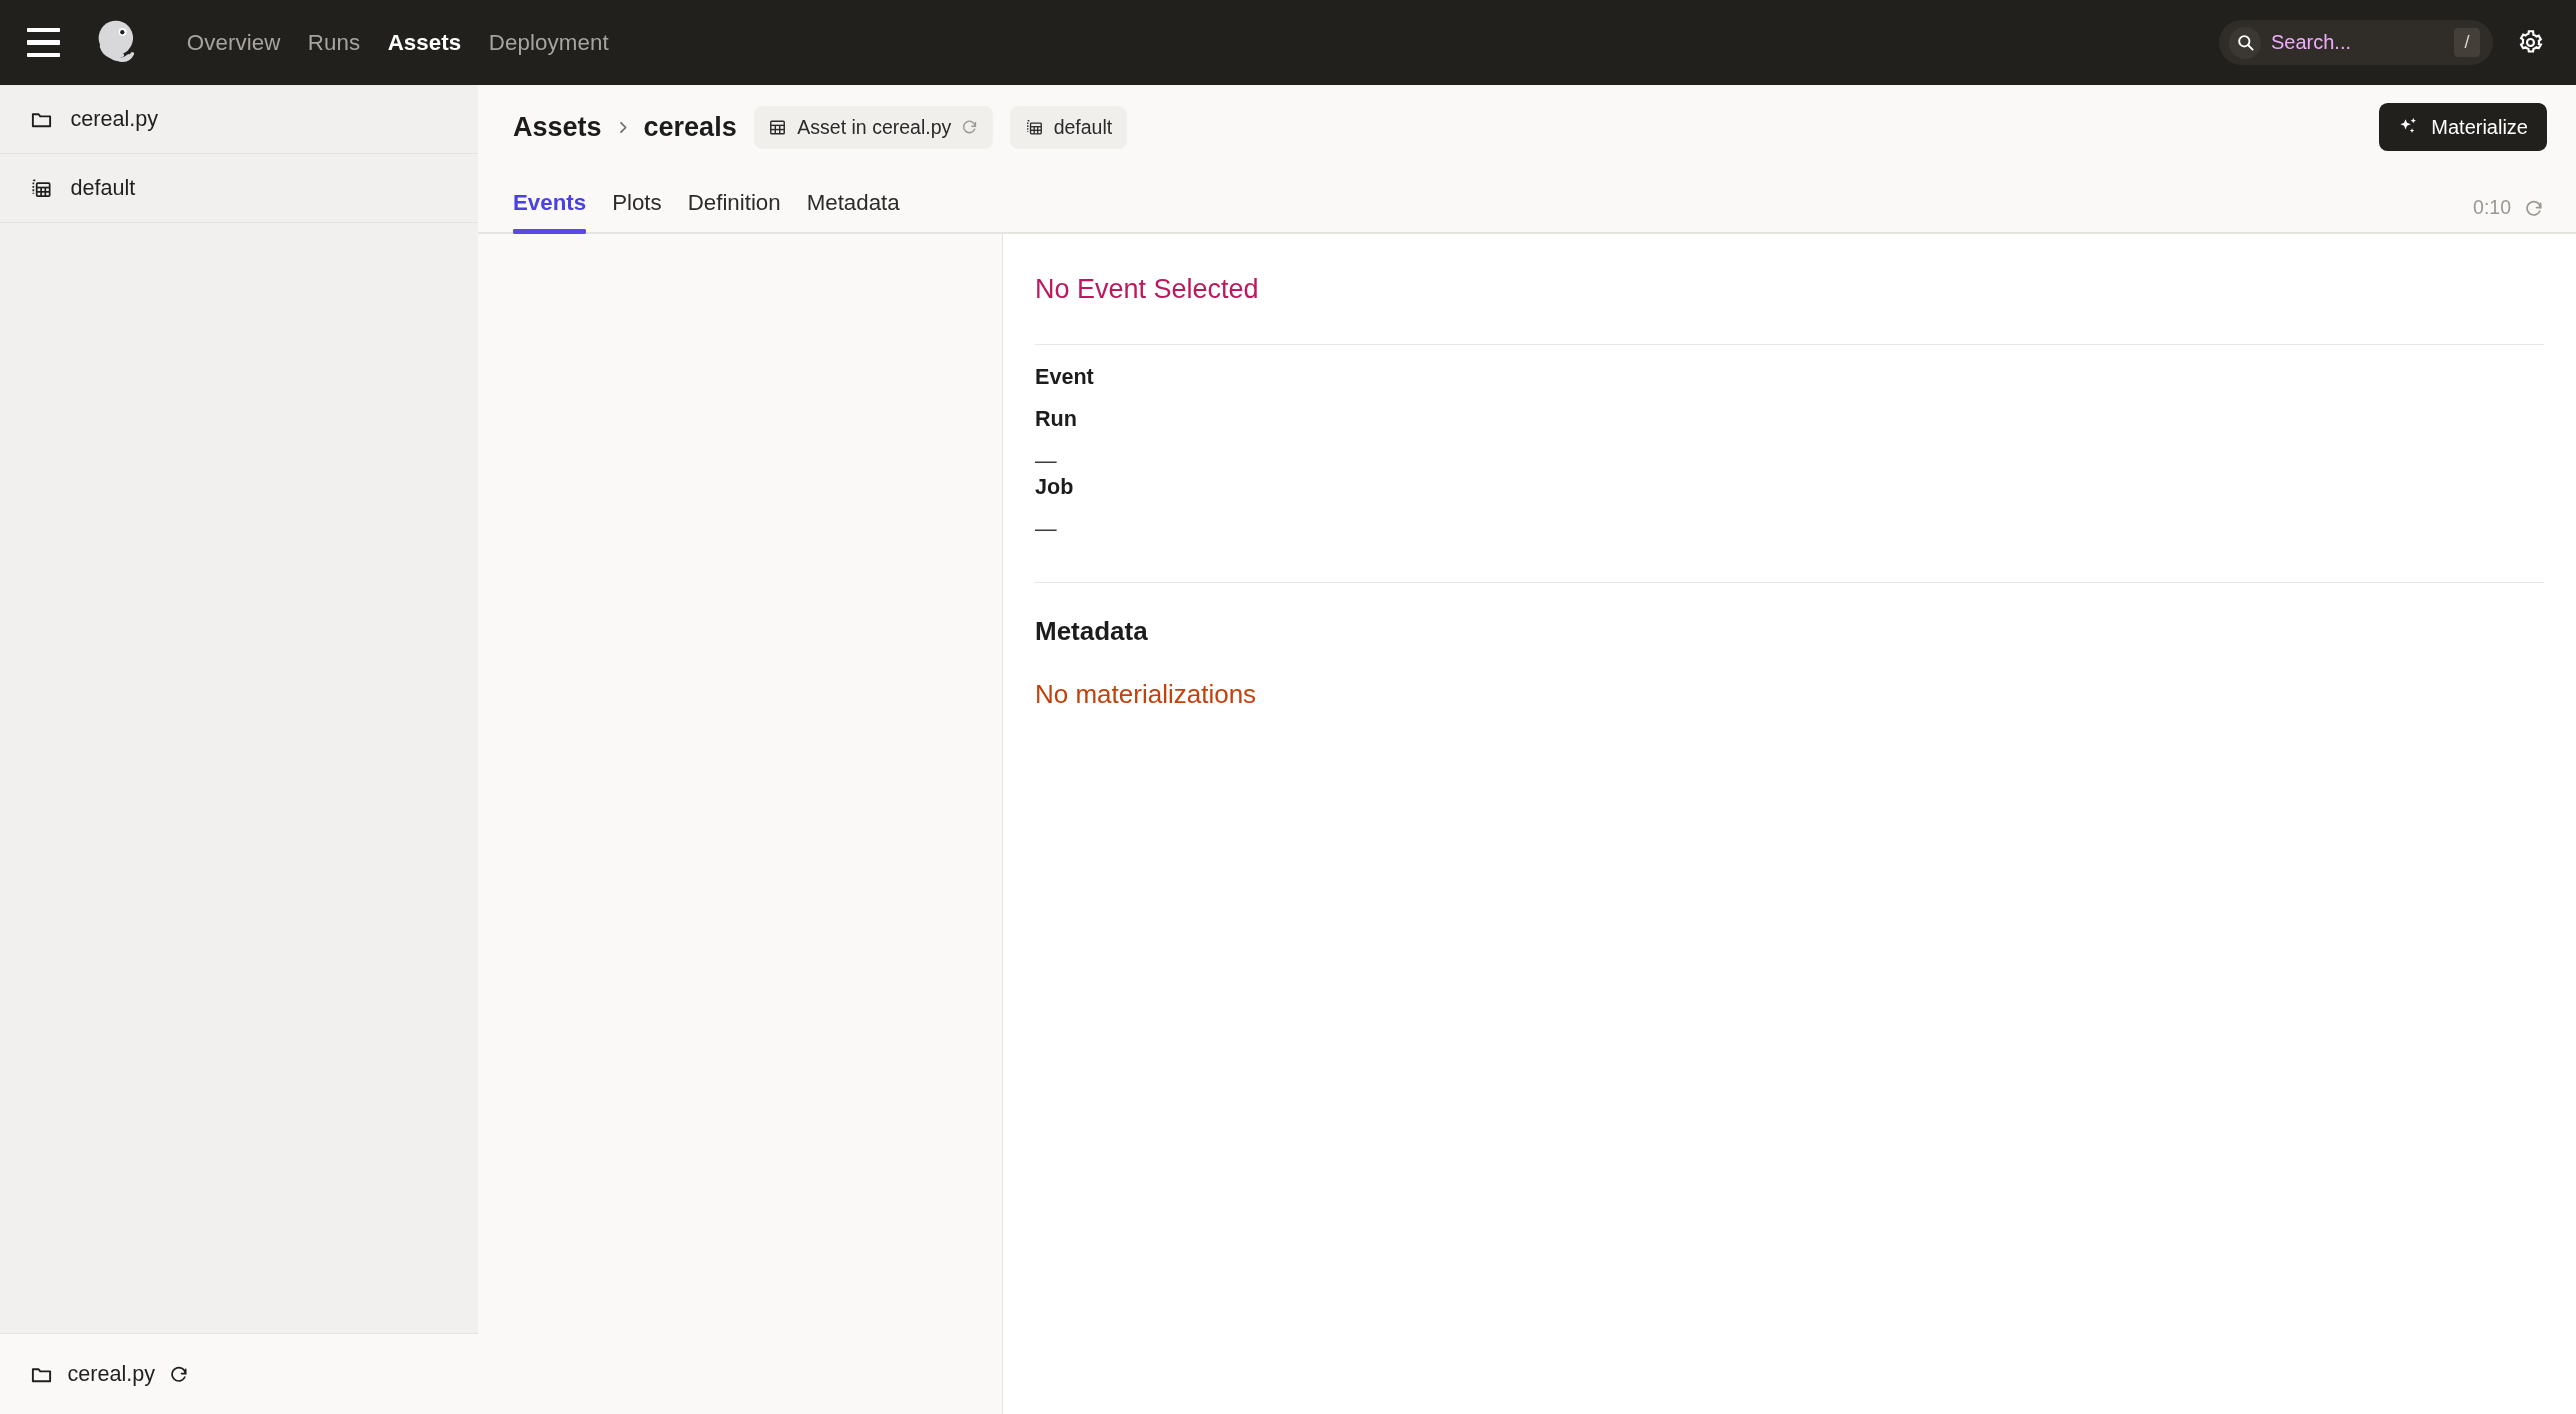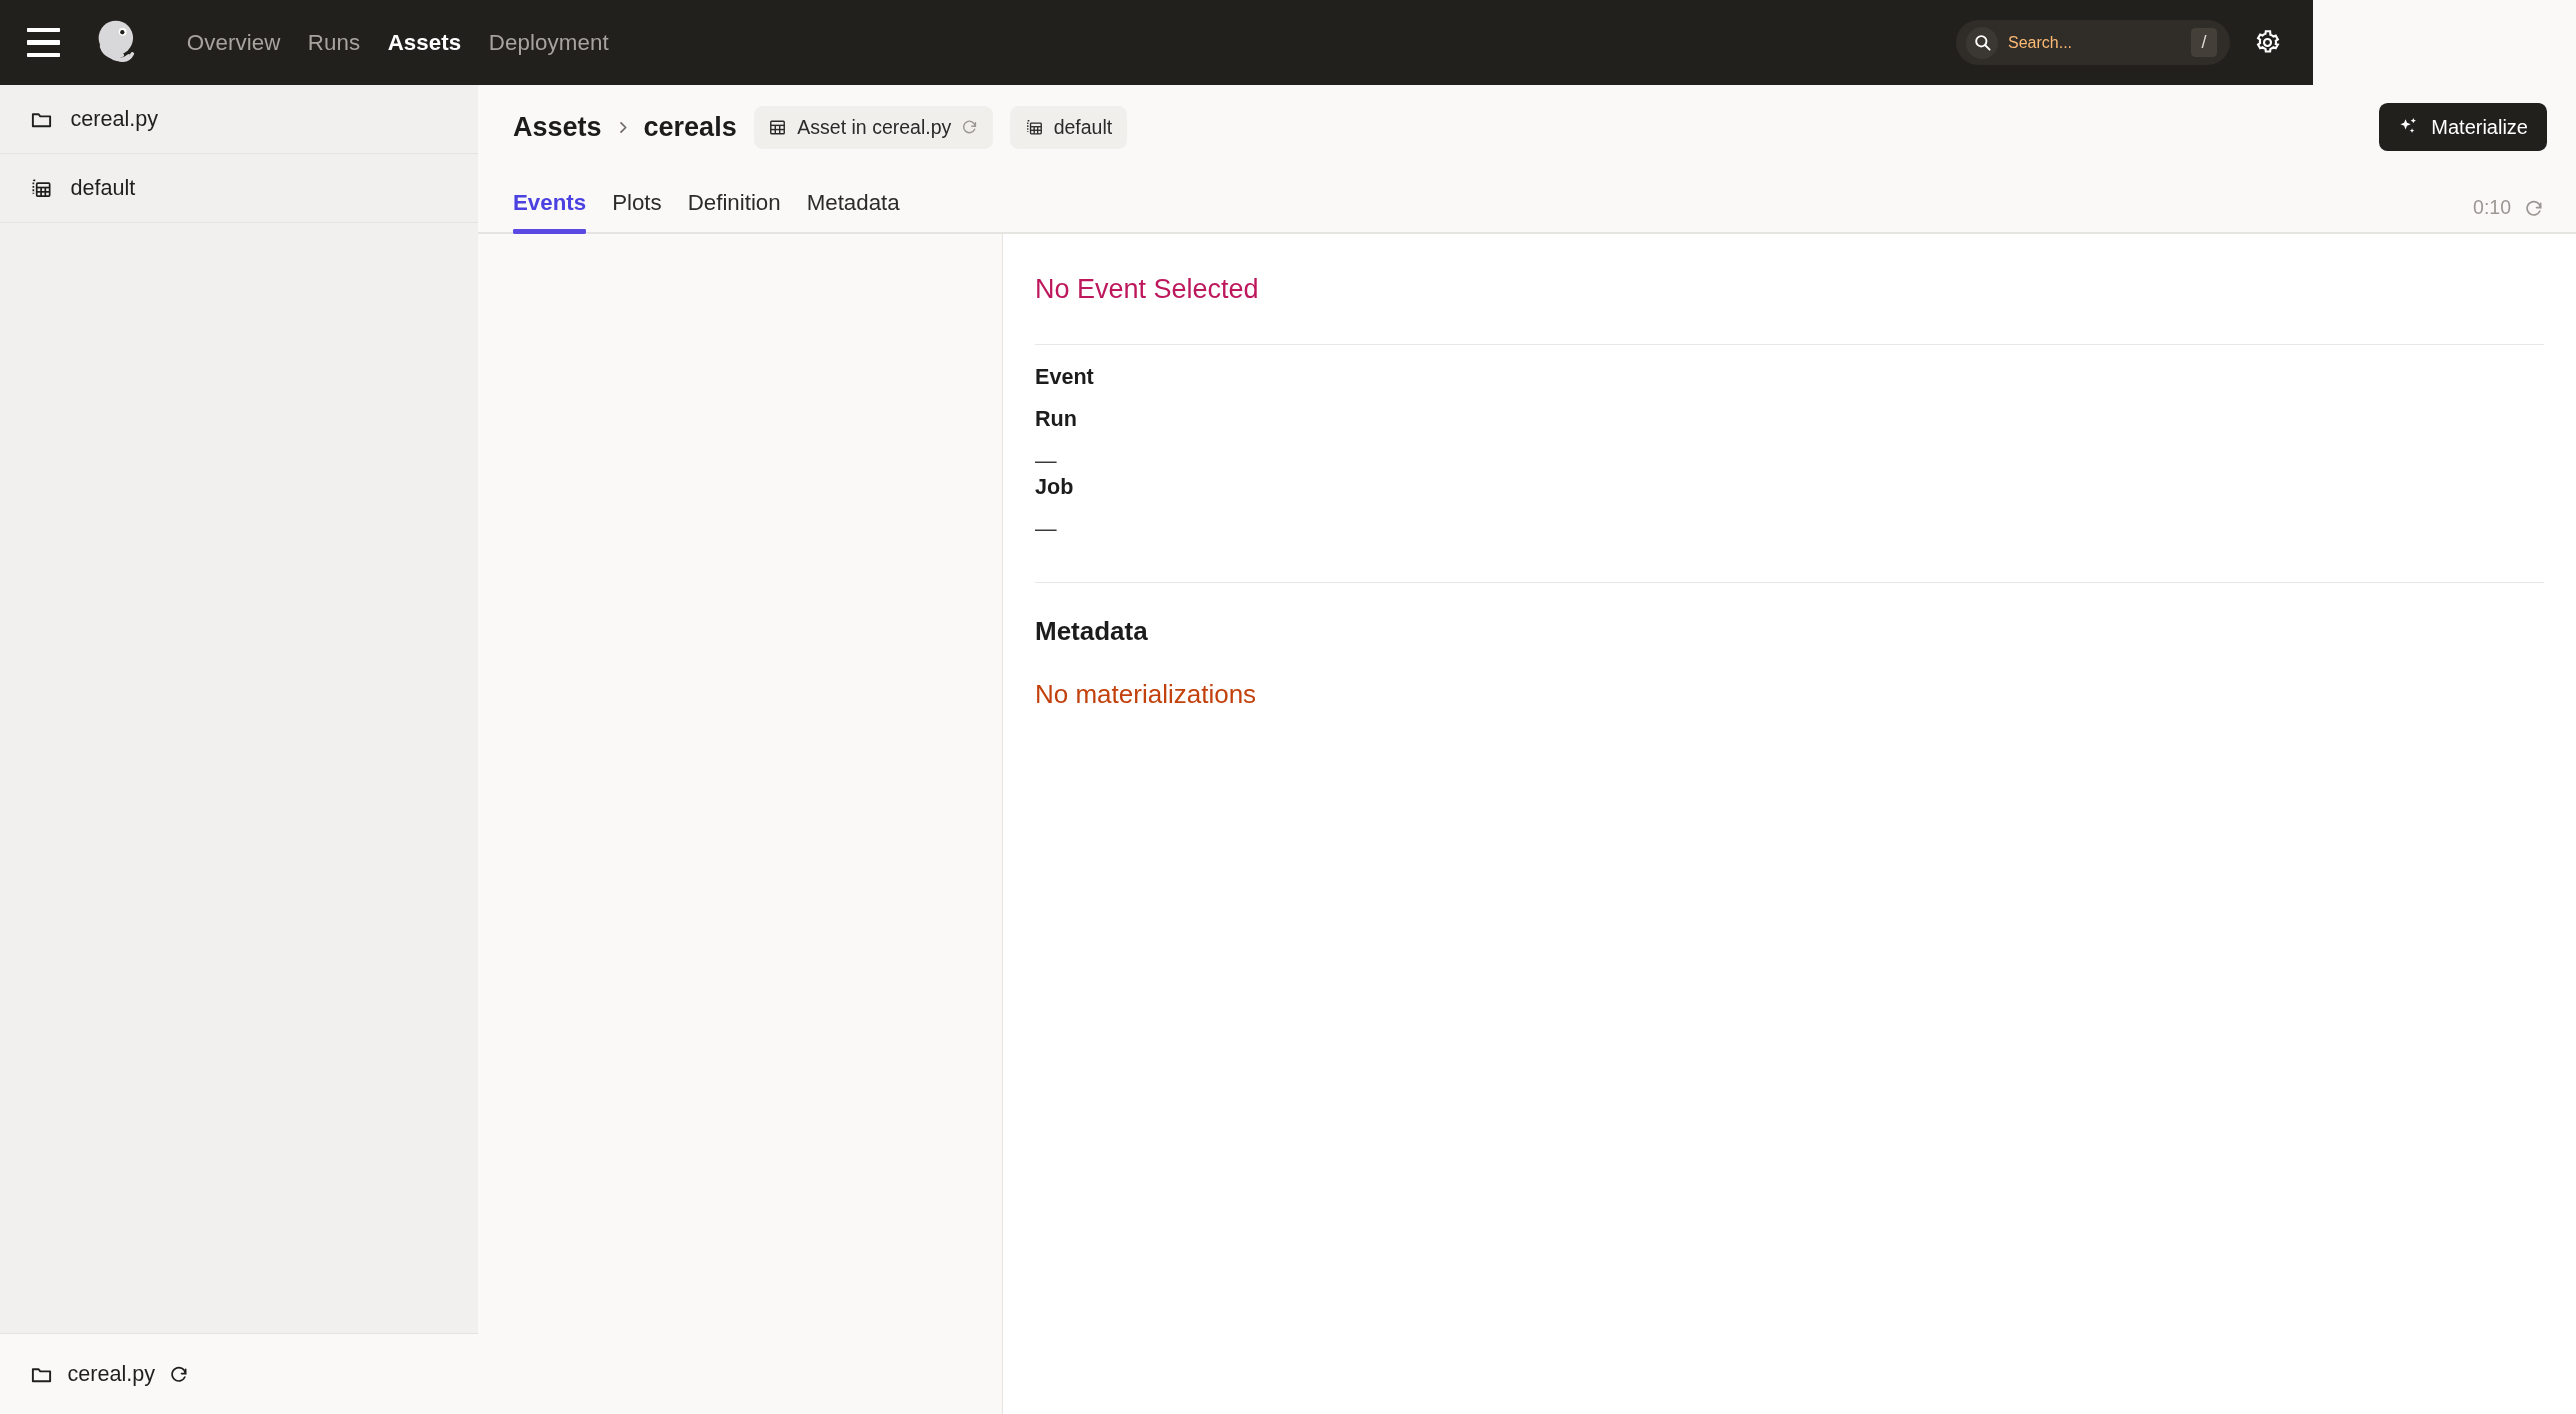--- a/index.html
+++ b/index.html
@@ -11,21 +11,21 @@
     font-family: "Liberation Sans", sans-serif;
     background: #faf9f7;
     color: #1c1c1c;
     -webkit-font-smoothing: antialiased;
   }
 
   
   #topbar {
     position: absolute;
     top: 0; left: 0;
-    width: 2313px;
+    width: 2576px;
     height: 85px;
     background: #22201d;
     display: flex;
     align-items: center;
   }
   #hamburger {
     width: 33px; height: 29px;
     margin-left: 27px;
     display: flex; flex-direction: column; justify-content: center; gap: 8px;
     cursor: pointer;
@@ -69,22 +69,22 @@
   }
   #search-icon-wrap {
     width: 32px; height: 32px;
     border-radius: 50%;
     background: #3b3833;
     display: flex; align-items: center; justify-content: center;
     flex: none;
   }
   #search-placeholder {
     flex: 1;
-    font-size: 16px;
-    color: #fdba74;
+    font-size: 20px;
+    color: #f0abfc;
     margin-left: 10px;
     white-space: nowrap;
   }
   #search-kbd {
     width: 26px; height: 29px;
     background: #444039;
     border-radius: 4.3px;
     color: #dcd9d5;
     font-size: 18px;
     display: flex; align-items: center; justify-content: center;

